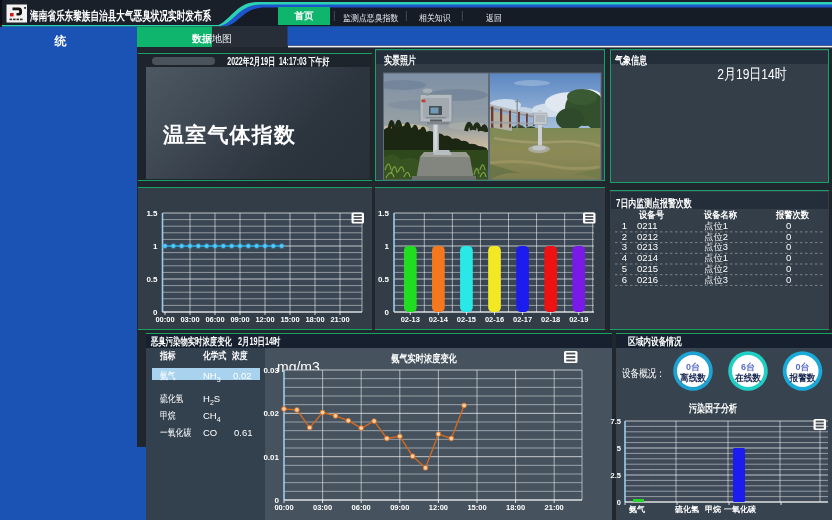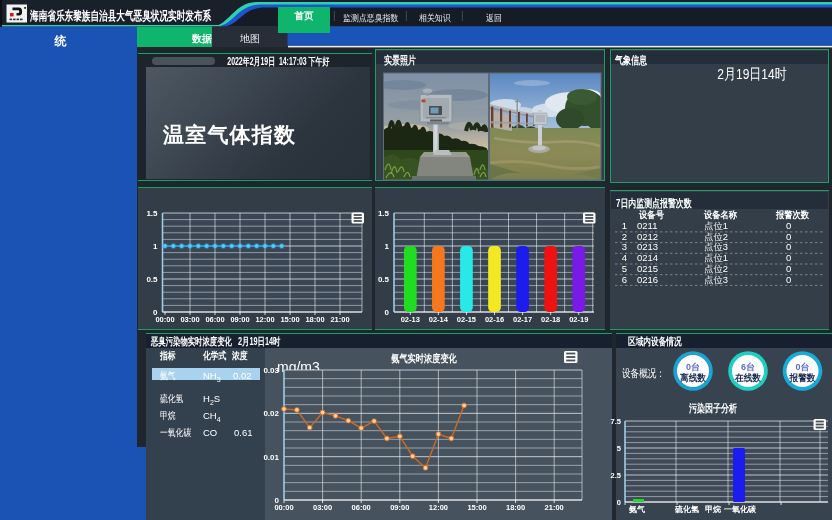--- a/index.html
+++ b/index.html
@@ -32,30 +32,30 @@
 <rect x="10" y="13" width="3.6" height="3.4" fill="#d01818"></rect>
 <rect x="24.2" y="7" width="1.8" height="1.8" fill="#222222"></rect>
 <rect x="9.5" y="18.6" width="2.6" height="1.6" fill="#333333"></rect>
 <rect x="13" y="18.6" width="2.6" height="1.6" fill="#333333"></rect>
 <rect x="16.5" y="18.6" width="2.6" height="1.6" fill="#333333"></rect>
 <rect x="20" y="18.6" width="2.6" height="1.6" fill="#333333"></rect>
 </g>
 </svg>
 
 <div class="abs" style="left:30px;top:7.5px;width:260px;font-size:12.5px;font-weight:bold;color:#ffffff;"><span style="display:inline-block;transform:scaleX(0.69);transform-origin:left center;white-space:nowrap;">海南省乐东黎族自治县大气恶臭状况实时发布系</span></div>
-<div class="abs" style="left:278px;top:7px;width:52px;height:26px;background:#10b56d;color:#fff;font-size:9.5px;font-weight:bold;text-align:center;line-height:18px;">首页</div>
+<div class="abs" style="left:278px;top:7px;width:52px;height:18px;background:#10b56d;color:#fff;font-size:9.5px;font-weight:bold;text-align:center;line-height:18px;">首页</div>
 <div class="abs" style="left:333px;top:10px;color:#49525e;font-size:10px;">|</div>
 <div class="abs" style="left:343px;top:12px;color:#e8ecf0;font-size:9px;"><span style="display:inline-block;transform:scaleX(0.88);transform-origin:left center;white-space:nowrap;">监测点恶臭指数</span></div>
 <div class="abs" style="left:405px;top:10px;color:#49525e;font-size:10px;">|</div>
 <div class="abs" style="left:419px;top:12px;color:#e8ecf0;font-size:9px;"><span style="display:inline-block;transform:scaleX(0.88);transform-origin:left center;white-space:nowrap;">相关知识</span></div>
 <div class="abs" style="left:461px;top:10px;color:#49525e;font-size:10px;">|</div>
 <div class="abs" style="left:486px;top:12px;color:#e8ecf0;font-size:9px;"><span style="display:inline-block;transform:scaleX(0.88);transform-origin:left center;white-space:nowrap;">返回</span></div>
 
 <div class="abs" style="left:137px;top:31.5px;width:75px;text-align:right;color:#fff;font-size:10px;font-weight:bold;">数据</div>
-<div class="abs" style="left:212px;top:31.5px;width:76px;text-align:center;color:#e8ecf0;font-size:10px;">地图</div>
+<div class="abs" style="left:212px;top:31.5px;width:76px;text-align:left;color:#e8ecf0;font-size:10px;">地图</div>
 <div class="abs" style="left:54.5px;top:32.5px;color:#fff;font-size:12px;font-weight:bold;">统</div>
 
 <div class="abs" style="left:138px;top:53px;width:234px;height:128px;background:#1d242c;border-top:1.5px solid #18a065;border-bottom:1.5px solid #18a065;box-sizing:border-box;"></div>
 <div class="abs" style="left:152px;top:56.5px;width:63px;height:8px;background:#4a525c;border-radius:4px;"></div>
 <div class="abs" style="left:162px;top:55px;width:233px;text-align:center;color:#fff;font-size:10.5px;font-weight:bold;"><span style="display:inline-block;transform:scaleX(0.66);">2022年2月19日&nbsp; 14:17:03 下午好</span></div>
 <div class="abs" style="left:146px;top:67px;width:224px;height:112px;background:linear-gradient(133deg,#4e5862 0%,#3f4953 30%,#2c343e 68%,#272f38 100%);"></div>
 <div class="abs" style="left:163px;top:77px;color:#fff;font-size:21px;font-weight:bold;letter-spacing:1.2px;margin-top:44px;">温室气体指数</div>
 
 <div class="abs" style="left:375px;top:49px;width:230px;height:132px;background:#323d48;border:1px solid #18a065;box-sizing:border-box;"></div>
 <div class="abs" style="left:376px;top:50.5px;width:228px;height:13px;background:#242e3a;"></div>

